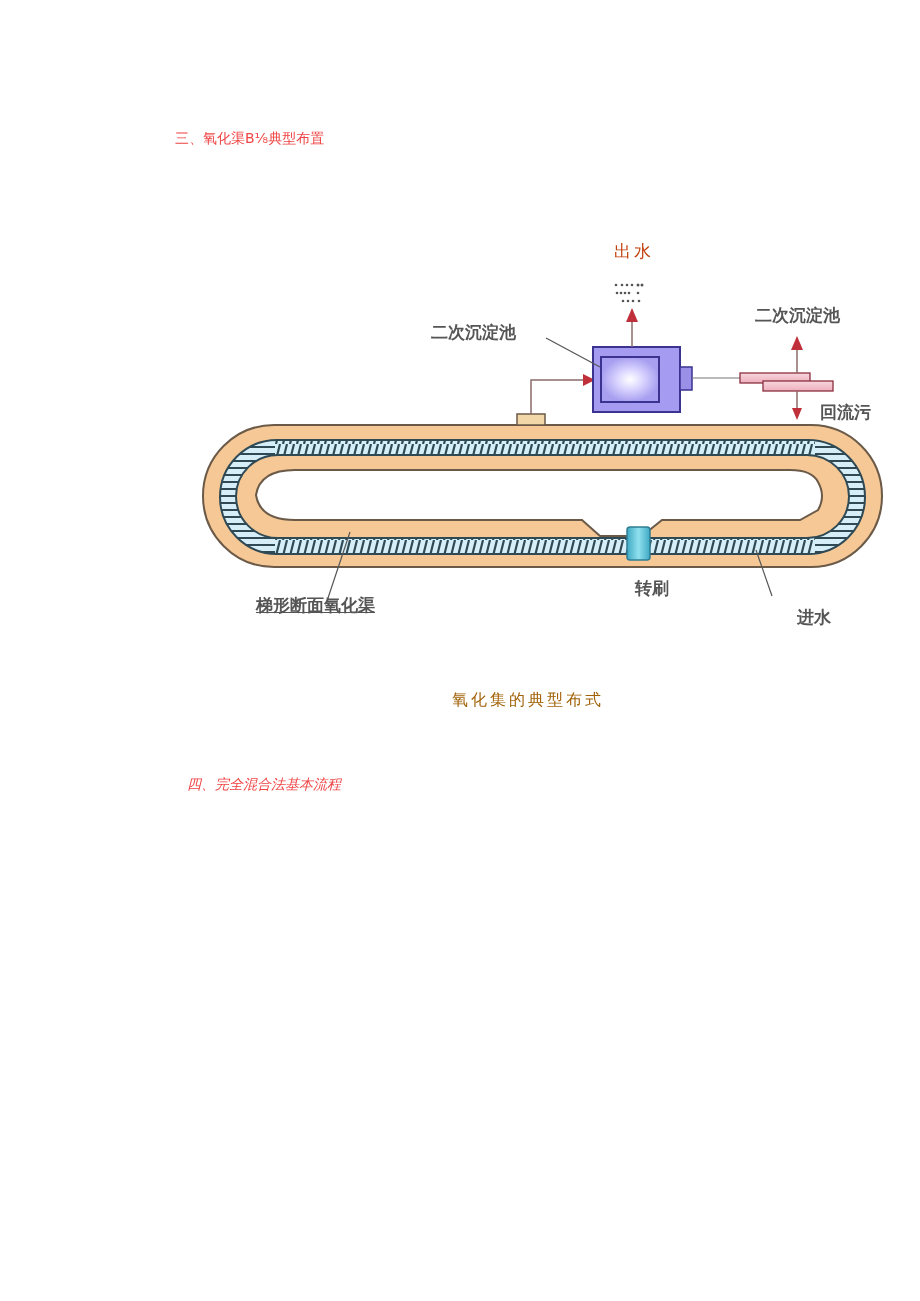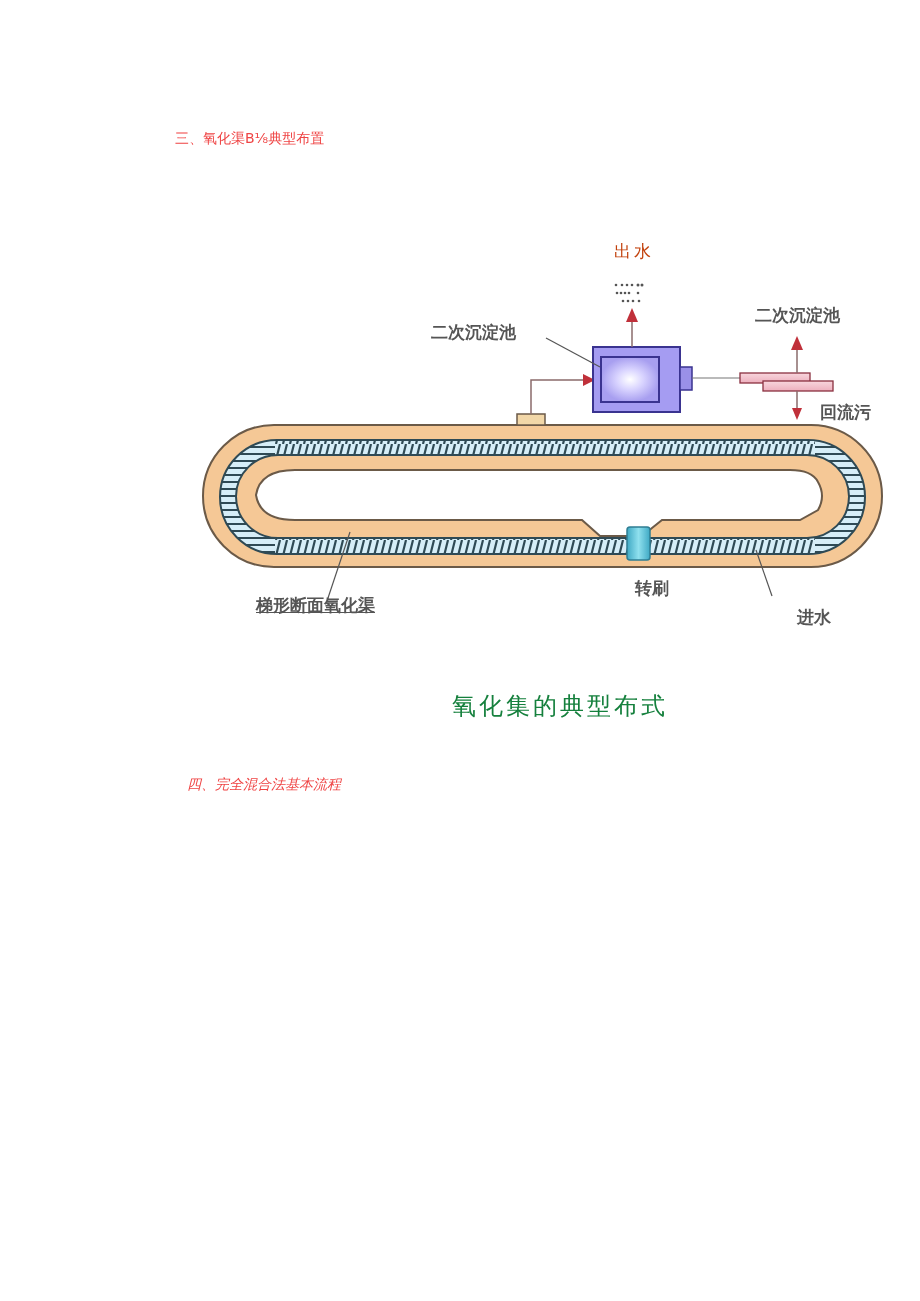--- a/index.html
+++ b/index.html
@@ -6,21 +6,21 @@
     body { width: 920px; height: 1301px; position: relative; overflow: hidden;
            font-family: "DejaVu Sans", "Liberation Sans", sans-serif; color: #111; }
     .heading { position: absolute; font-size: 14px; line-height: 18px; color: #ef4444; white-space: nowrap; }
     #h3 { left: 175px; top: 129px; }
     #h4 { left: 187px; top: 775px; font-style: italic; }
     .diagram { position: absolute; left: 190px; top: 220px; width: 720px; height: 420px; }
     .diagram svg { position: absolute; left: 0; top: 0; }
     .lbl { position: absolute; font-family: "DejaVu Serif", "Liberation Serif", serif; color: #555; font-size: 17px; white-space: nowrap; font-weight: bold; letter-spacing: 0px; }
     .lbl-top { color: #c2410c; font-weight: normal; font-size: 17px; letter-spacing: 3px; }
     .caption { position: absolute; left: 452px; top: 690px; font-family: "DejaVu Serif", "Liberation Serif", serif;
-               font-size: 24px; letter-spacing: 3px; color: #15803d; white-space: nowrap; }
+               font-size: 16px; letter-spacing: 3px; color: #a16207; white-space: nowrap; }
   </style>
 </head>
 <body>
 
 <div class="heading" id="h3">三、氧化渠B⅛典型布置</div>
 
 <div class="diagram">
   <svg width="720" height="420" viewBox="0 0 720 420" xmlns="http://www.w3.org/2000/svg">
     <defs>
       <radialGradient id="glow" cx="50%" cy="50%" r="50%">

